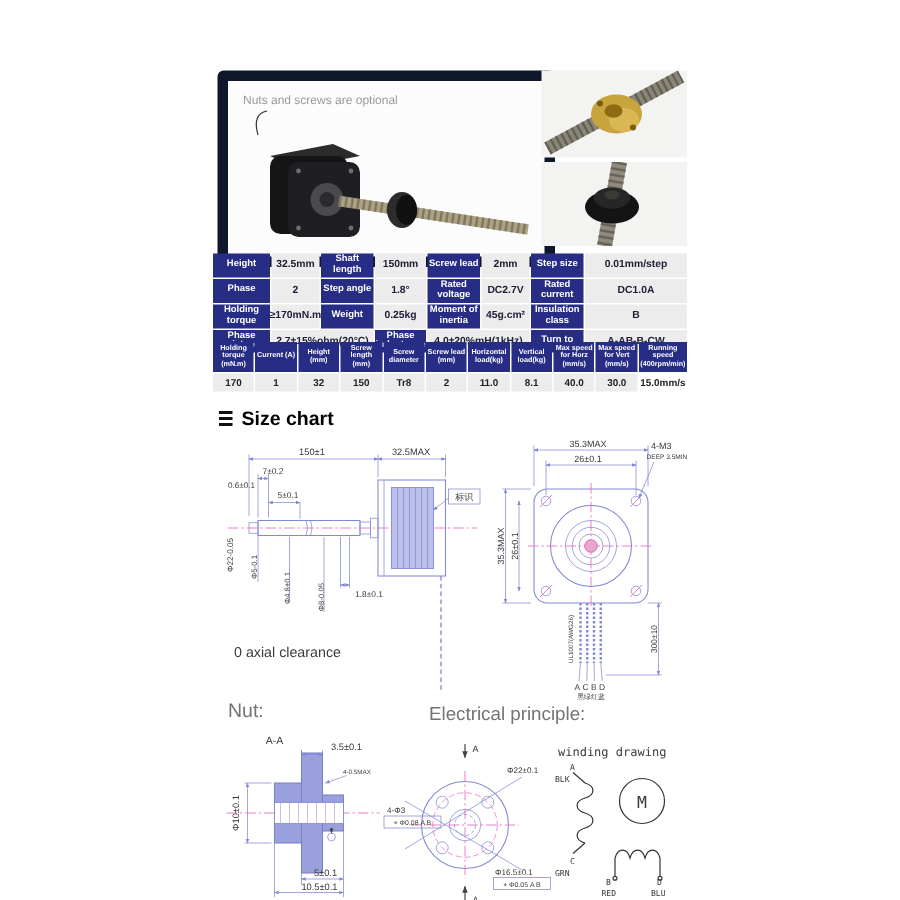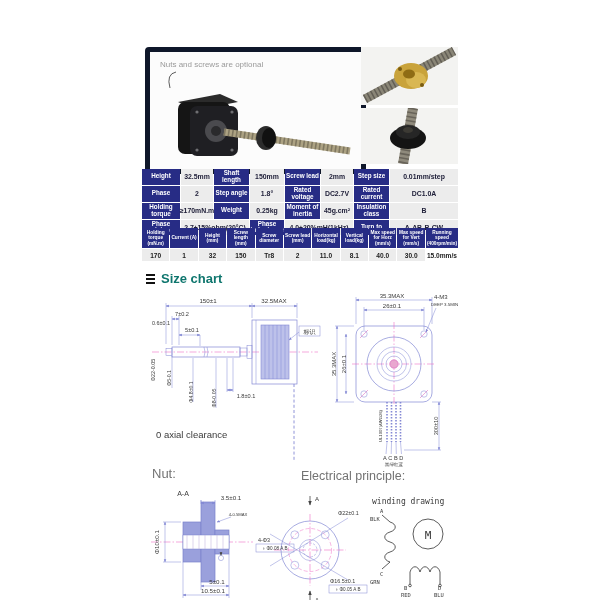--- a/index.html
+++ b/index.html
@@ -3,21 +3,21 @@
 <meta charset="utf-8">
 <style>
   html,body{margin:0;padding:0;background:#fff;}
   .page{width:600px;height:600px;position:relative;background:#fff;overflow:hidden;
         font-family:"Liberation Sans",sans-serif;}
   
   .title{position:absolute;top:11px;left:0;right:0;text-align:center;
          font-size:15px;font-weight:bold;color:#232a8e;letter-spacing:.2px;}
   
   .photo-main{position:absolute;top:47px;left:145px;width:211px;height:117px;
-              background:#fcfcfc;border:5px solid #0f172a;border-radius:4px;}
+              background:#fcfcfc;border:7px solid #0f172a;border-radius:4px;}
   .photo-main svg{display:block;}
   .photo-caption{position:absolute;top:8px;left:10px;font-size:8px;color:#9a9a9a;}
   .photo-side{position:absolute;top:47px;left:361px;width:97px;}
   .photo-side .thumb{width:97px;background:#f3f3f1;margin-bottom:3px;overflow:hidden;}
   
   .t1{position:absolute;top:169px;left:142px;width:316px;display:grid;
       grid-template-columns:38px 32px 35px 34px 35px 32px 35px 1fr;gap:1px;}
   .t1 .h,.t2 .h{background:#272c85;color:#fff;font-weight:bold;font-size:6.3px;
       line-height:1.1;display:flex;align-items:center;justify-content:center;
       text-align:center;padding:1px;min-height:11px;}
@@ -29,21 +29,21 @@
   .t2{position:absolute;top:228px;left:142px;width:316px;display:grid;
       grid-template-columns:repeat(11,1fr);gap:1px;}
   .t2 .h{font-size:4.8px;min-height:18px;}
   .t2 .v{background:#ececec;color:#222;font-size:6.6px;font-weight:600;display:flex;
       align-items:center;justify-content:center;min-height:12px;text-align:center;}
   .t2 .v.last{background:#fff;}
   
   .sec-head{position:absolute;top:271px;left:146px;display:flex;align-items:center;gap:6px;}
   .bars{width:9px;height:10px;display:flex;flex-direction:column;justify-content:space-between;}
   .bars i{display:block;height:2px;background:#111;}
-  .sec-head .txt{font-size:13px;font-weight:bold;color:#0f766e;}
+  .sec-head .txt{font-size:13px;font-weight:bold;color:#000000;}
   .sub-head{position:absolute;font-size:12.5px;color:#737373;}
   
   .dwg{position:absolute;}
   svg text{font-family:"Liberation Sans",sans-serif;fill:#3a3a3a;}
   .mono{font-family:"DejaVu Sans Mono",monospace;}
   .ln{stroke:#8388d4;stroke-width:0.7;fill:none;}
   .ln2{stroke:#8388d4;stroke-width:0.5;fill:none;}
   .cl{stroke:#ee6fc6;stroke-width:0.6;fill:none;stroke-dasharray:7 2 1.5 2;}
   .fillp{fill:#9aa0dc;stroke:#7a80cc;stroke-width:0.7;}
   .dk{stroke:#333;stroke-width:0.8;fill:none;}
@@ -272,21 +272,21 @@
     <text x="66" y="170" font-size="5.6" letter-spacing="1.6" text-anchor="middle" fill="#222">ACBD</text>
     <text x="66" y="176" font-size="4.6" text-anchor="middle" fill="#222">黑绿红蓝</text>
     <line x1="104" y1="112" x2="113" y2="112" class="ln2"></line>
     <line x1="76" y1="160" x2="113" y2="160" class="ln2"></line>
     <line x1="111" y1="112" x2="111" y2="160" class="ln2" marker-start="url(#ah)" marker-end="url(#ah)"></line>
     <text transform="rotate(-90 108 136)" x="108" y="138" font-size="5.6" text-anchor="middle">300±10</text>
     <text transform="rotate(-90 52 136)" x="52" y="138" font-size="4.2" text-anchor="middle" fill="#666">UL1007(AWG26)</text>
   </svg>
 
   <div class="sub-head" style="top:466px;left:152px;font-size:13px">Nut:</div>
-  <div class="sub-head" style="top:469px;left:301px">Electrical principle:</div>
+  <div class="sub-head" style="top:469px;left:286px">Electrical principle:</div>
 
   <svg class="dwg" style="top:486px;left:143px" width="120" height="114" viewBox="0 0 120 114">
     <text x="40" y="10" font-size="7" text-anchor="middle" fill="#222">A-A</text>
     <line x1="8" y1="56" x2="110" y2="56" class="cl"></line>
     <g>
       <rect x="40" y="36" width="18" height="40" class="fillp"></rect>
       <rect x="58" y="16" width="14" height="80" class="fillp"></rect>
       <rect x="72" y="44" width="14" height="24" class="fillp"></rect>
       <rect x="40" y="49" width="46" height="14" fill="#fff" stroke="#7a80cc" stroke-width="0.5"></rect>
       <path d="M44,49 v14 M50,49 v14 M56,49 v14 M62,49 v14 M68,49 v14 M74,49 v14 M80,49 v14" stroke="#b9a8d8" stroke-width="0.5"></path>

